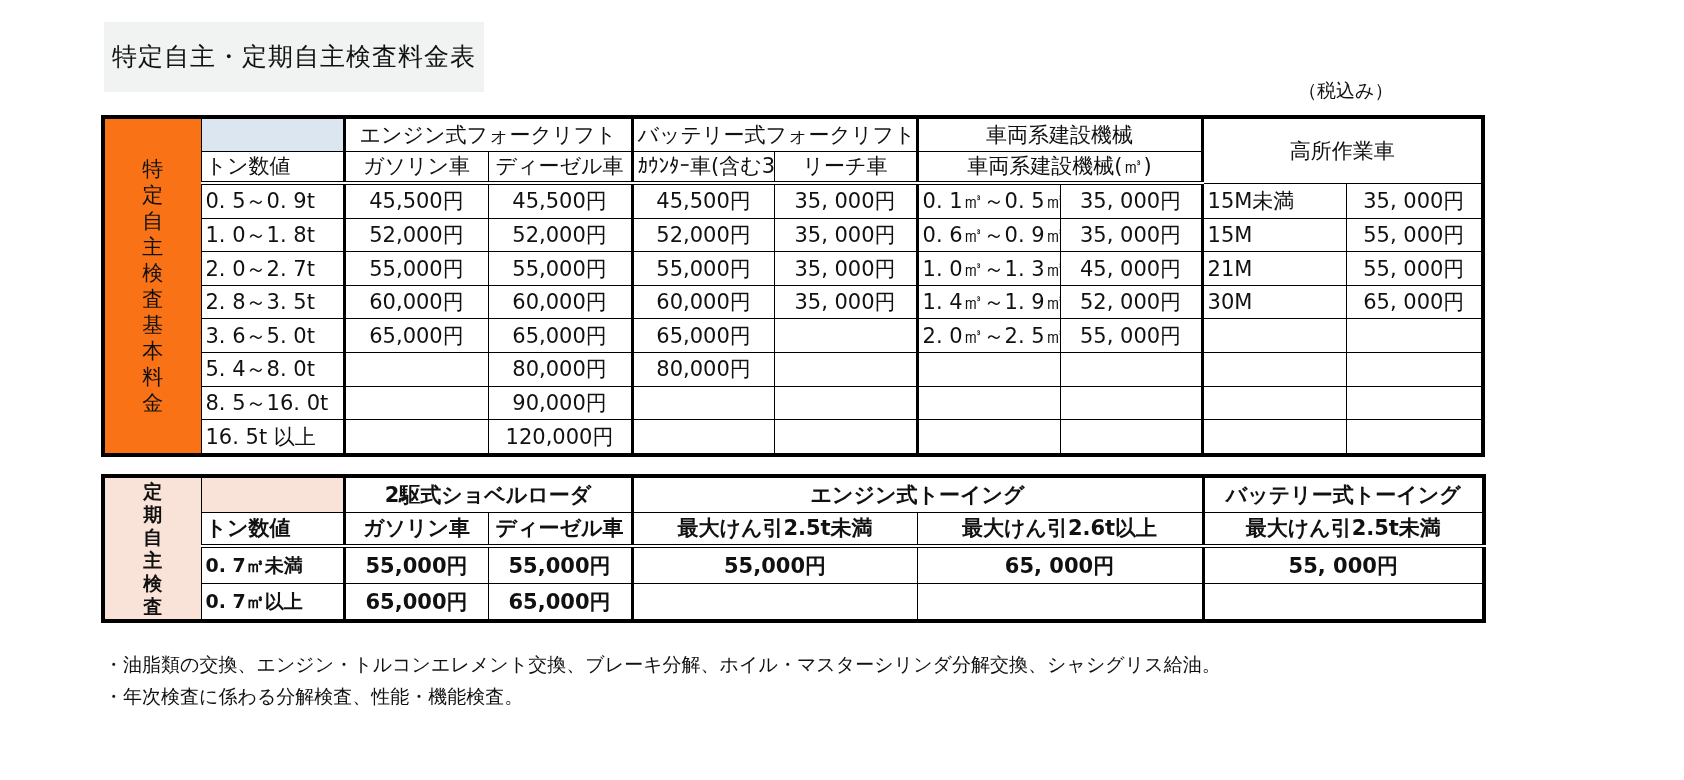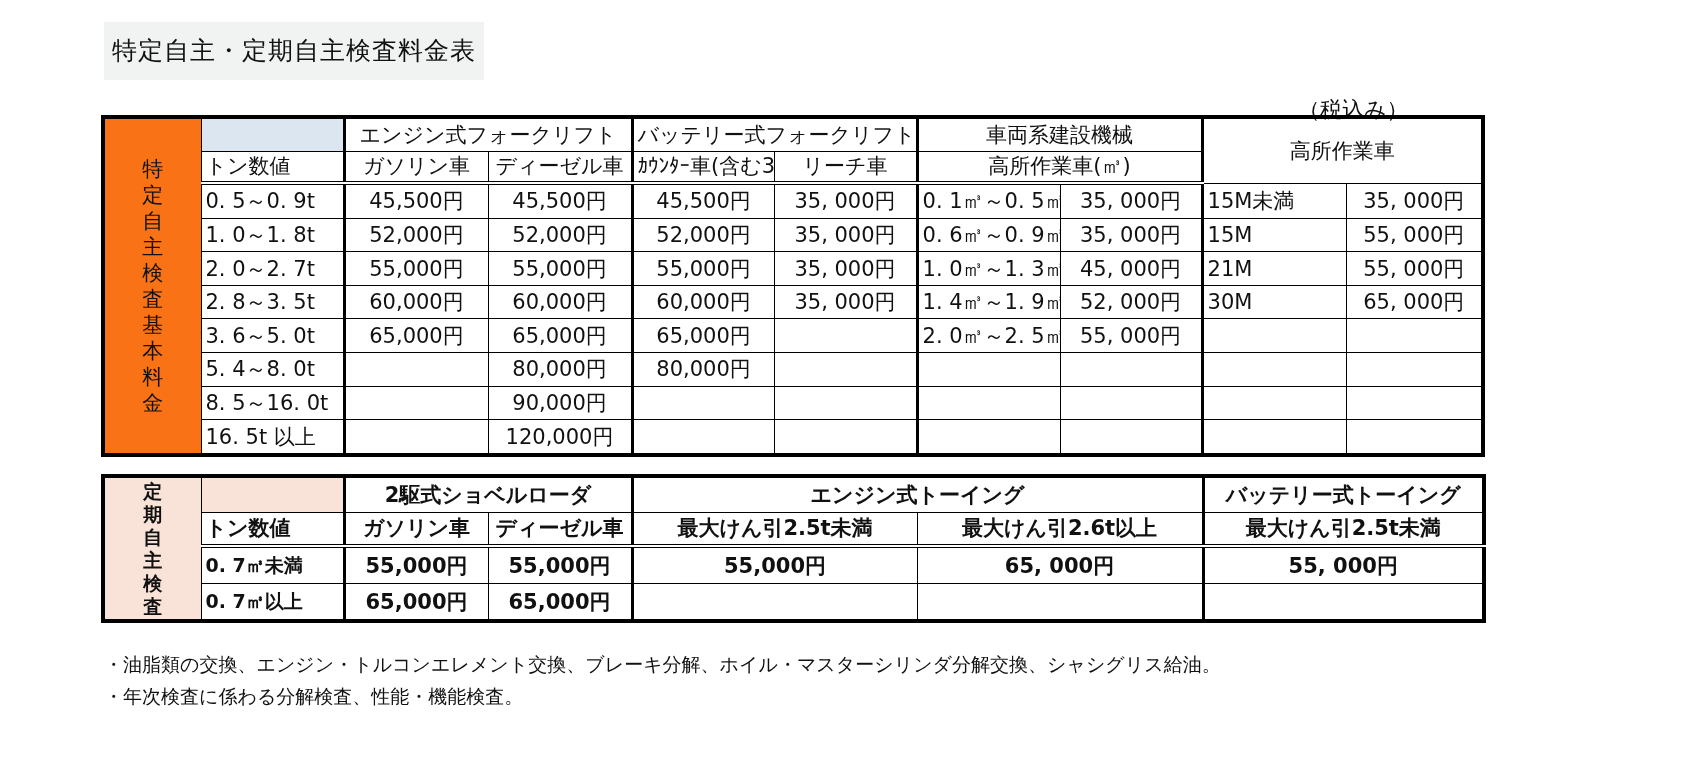--- a/index.html
+++ b/index.html
@@ -1,20 +1,20 @@
 <!DOCTYPE html>
 <html><head>
 <meta charset="utf-8">
 <style>
   html,body{margin:0;padding:0;background:#ffffff;}
   body{width:1684px;height:780px;position:relative;overflow:hidden;
        font-family:"DejaVu Sans","Liberation Sans",sans-serif;color:#111;}
-  .title{position:absolute;left:104px;top:22px;height:46px;padding:6px 8px;
+  .title{position:absolute;left:104px;top:22px;height:46px;padding:12px 8px;
          background:#f1f3f3;font-size:25px;line-height:46px;letter-spacing:1px;}
-  .taxnote{position:absolute;left:1298px;top:95px;font-size:22px;}
+  .taxnote{position:absolute;left:1298px;top:78px;font-size:19px;}
   table.grid{position:absolute;border-collapse:collapse;table-layout:fixed;border:4px solid #000;}
   table.grid td{border:1.5px solid #000;padding:0 4px;font-size:21px;white-space:nowrap;overflow:hidden;}
   td.c{text-align:center;}
   td.l{text-align:left;}
   td.thick-l{border-left:3.5px solid #000 !important;}
   tr.hdr-bottom td{border-bottom:4px double #000;}
   td.side1{background:#f97316;border-right:1.5px solid #000;vertical-align:middle;text-align:center;}
   td.side2{background:#f9e2d7;vertical-align:middle;text-align:center;}
   td.blank1{background:#dce6f0;border-bottom:1.5px solid #000;}
   td.blank2{background:#f9e2d7;border-bottom:1.5px solid #000;}
@@ -52,21 +52,21 @@
     <td class="c thick-l" colspan="2">バッテリー式フォークリフト</td>
     <td class="c thick-l" colspan="2">車両系建設機械</td>
     <td class="c thick-l" colspan="2" rowspan="2">高所作業車</td>
   </tr>
   <tr class="hdr-bottom" style="height:32px">
     <td class="l">トン数値</td>
     <td class="c thick-l">ガソリン車</td>
     <td class="c">ディーゼル車</td>
     <td class="c thick-l small">ｶｳﾝﾀｰ車(含む3輪車)</td>
     <td class="c">リーチ車</td>
-    <td class="c thick-l" colspan="2">高所作業車(㎥)</td>
+    <td class="c thick-l" colspan="2">車両系建設機械(㎥)</td>
   </tr>
 
   <tr>
     <td class="l">0. 5～0. 9t</td>
     <td class="c thick-l">45,500円</td>
     <td class="c">45,500円</td>
     <td class="c thick-l">45,500円</td>
     <td class="c">35, 000円</td>
     <td class="l thick-l range">0. 1㎥～0. 5㎥</td>
     <td class="c">35, 000円</td>

